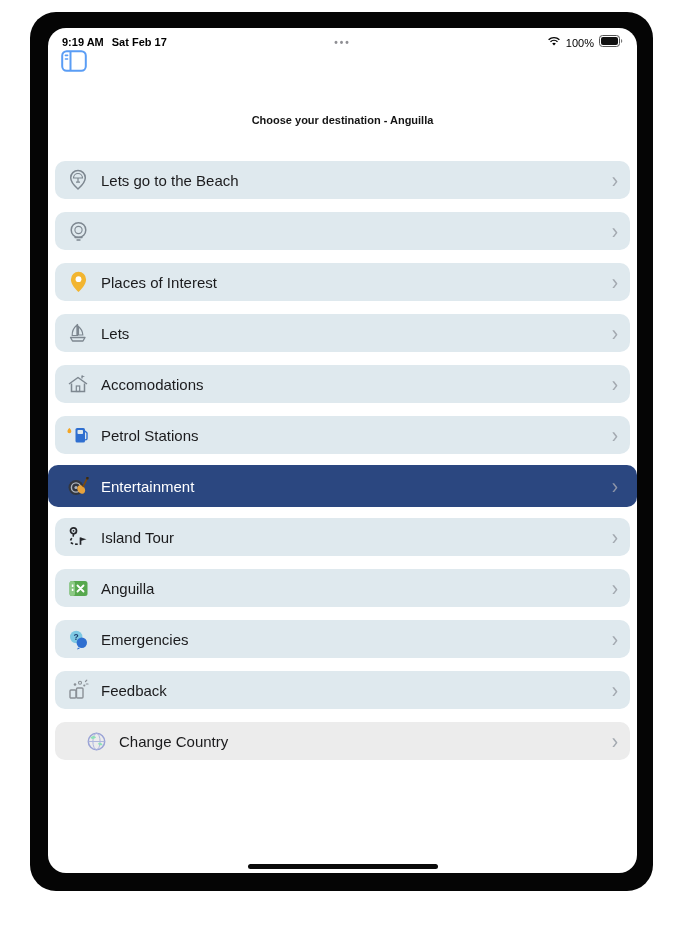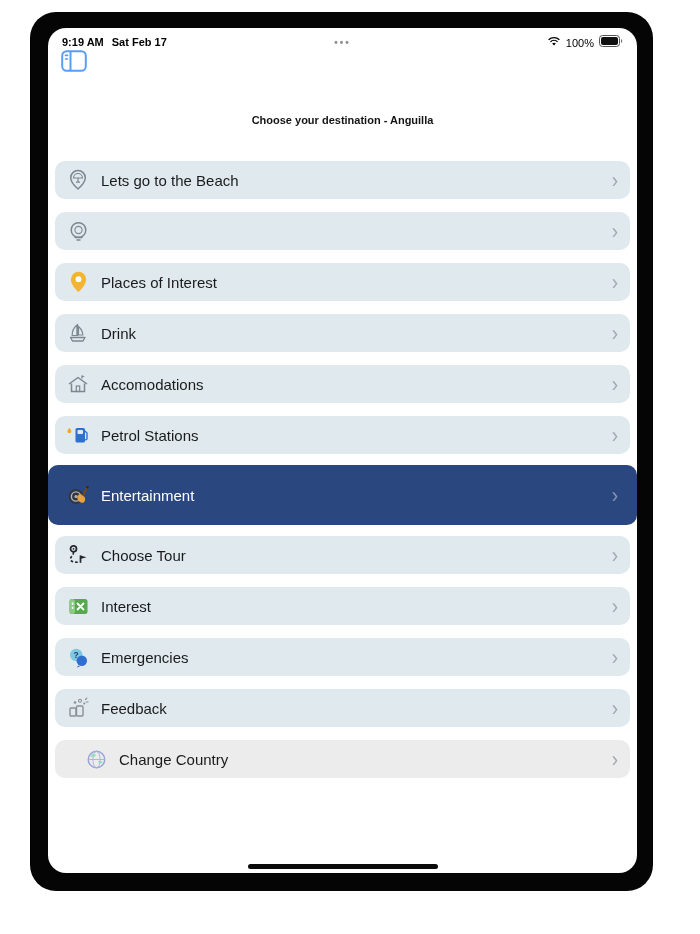--- a/index.html
+++ b/index.html
@@ -40,21 +40,21 @@
   .menu{position:absolute;top:133px;left:7px;right:7px;text-align:center;}
   .row{
     height:38px;border-radius:10px;background:#dfe9ee;
     display:flex;align-items:center;padding:0 12px;box-sizing:border-box;
     margin-bottom:13px;cursor:pointer;
   }
   .row .icn{width:22px;height:22px;display:flex;align-items:center;justify-content:center;margin-right:12px;flex:0 0 22px;}
   .row .lbl{font-size:15px;color:#1b1b1d;}
   .row .chev{margin-left:auto;font-size:19px;line-height:1;color:#a3a9b0;font-weight:400;transform:scaleY(1.15);}
   .row.selected{
-    background:#2b4780;margin-left:-7px;margin-right:-7px;height:60px;
+    background:#2b4780;margin-left:-7px;margin-right:-7px;height:42px;
     margin-top:-2px;margin-bottom:11px;padding:0 19px;
   }
   .row.selected .lbl{color:#ffffff;}
   .row.selected .chev{color:#8d95a8;}
   .row.gray{background:#ececec;padding-left:30px;}
   
   .home-indicator{
     position:absolute;bottom:4px;left:50%;transform:translateX(-50%);
     width:190px;height:5px;border-radius:3px;background:#0a0a0a;cursor:grab;
   }
@@ -141,21 +141,21 @@
 
       <div class="row">
         <span class="icn">
           <svg width="22" height="22" viewBox="0 0 22 22">
               <path d="M10.5 2 L10.5 14" stroke="#7d8790" stroke-width="1.2"></path>
               <path d="M10 3 C6.5 6 5 9.5 5.2 13.5 L10 13.5 Z" fill="none" stroke="#7d8790" stroke-width="1.2"></path>
               <path d="M11.5 4.5 C14.5 7 15.7 9.8 15.8 13 L11.5 13 Z" fill="none" stroke="#7d8790" stroke-width="1.2"></path>
               <path d="M3.5 15.5 L18 15.5 L16 19 L5.5 19 Z" fill="none" stroke="#7d8790" stroke-width="1.3" stroke-linejoin="round"></path>
             </svg>
         </span>
-        <span class="lbl">Drink</span>
+        <span class="lbl">Lets</span>
         <span class="chev">›</span>
       </div>
 
       <div class="row">
         <span class="icn">
           <svg width="22" height="20" viewBox="0 0 22 20">
               <path d="M2 10 L11 3.5 L20 10" fill="none" stroke="#7d8790" stroke-width="1.5" stroke-linejoin="round"></path>
               <path d="M4.5 9.5 L4.5 17.5 L17.5 17.5 L17.5 9.5" fill="none" stroke="#7d8790" stroke-width="1.5"></path>
               <rect x="9.3" y="12" width="3.4" height="5.5" fill="none" stroke="#7d8790" stroke-width="1.2"></rect>
               <line x1="15" y1="4.5" x2="15" y2="1.5" stroke="#7d8790" stroke-width="1.3"></line>
@@ -197,34 +197,34 @@
       <div class="row">
         <span class="icn">
           <svg width="22" height="22" viewBox="0 0 22 22">
               <circle cx="6.5" cy="4.8" r="3" fill="none" stroke="#25272b" stroke-width="1.7"></circle>
               <circle cx="6.5" cy="4.8" r="0.9" fill="#25272b"></circle>
               <path d="M6.5 8 C6.5 12 3.5 12.5 3.5 15.2 C3.5 18 8 18.2 11 18.2" fill="none" stroke="#25272b" stroke-width="1.6" stroke-dasharray="2.6 2"></path>
               <line x1="13.5" y1="18.8" x2="13.5" y2="11.5" stroke="#25272b" stroke-width="1.7"></line>
               <path d="M13.5 11.5 L19.5 13.3 L13.5 15.1 Z" fill="#25272b"></path>
             </svg>
         </span>
-        <span class="lbl">Choose Tour</span>
+        <span class="lbl">Island Tour</span>
         <span class="chev">›</span>
       </div>
 
       <div class="row">
         <span class="icn">
           <svg width="21" height="21" viewBox="0 0 21 21">
               <rect x="1.5" y="3" width="18" height="15" rx="2.5" fill="#57a84e"></rect>
               <rect x="1.5" y="3" width="5.5" height="15" rx="2.5" fill="#8cc985"></rect>
               <line x1="4.6" y1="6.5" x2="4.6" y2="14.5" stroke="#ffffff" stroke-width="1.6" stroke-dasharray="2.4 1.8"></line>
               <path d="M9.5 7.5 L15.5 13.5 M15.5 7.5 L9.5 13.5" stroke="#ffffff" stroke-width="1.8" stroke-linecap="round"></path>
             </svg>
         </span>
-        <span class="lbl">Interest</span>
+        <span class="lbl">Anguilla</span>
         <span class="chev">›</span>
       </div>
 
       <div class="row">
         <span class="icn">
           <svg width="21" height="21" viewBox="0 0 21 21">
               <circle cx="8.2" cy="8" r="6.2" fill="#7ec8e3"></circle>
               <text x="8.2" y="11" font-size="8.5" font-weight="bold" fill="#1d3e6e" text-anchor="middle" font-family="Liberation Sans, sans-serif">?</text>
               <circle cx="13.8" cy="13.8" r="5.2" fill="#2f6fd0"></circle>
               <path d="M10 18.5 L9 20.5 L12 19.5 Z" fill="#2f6fd0"></path>

